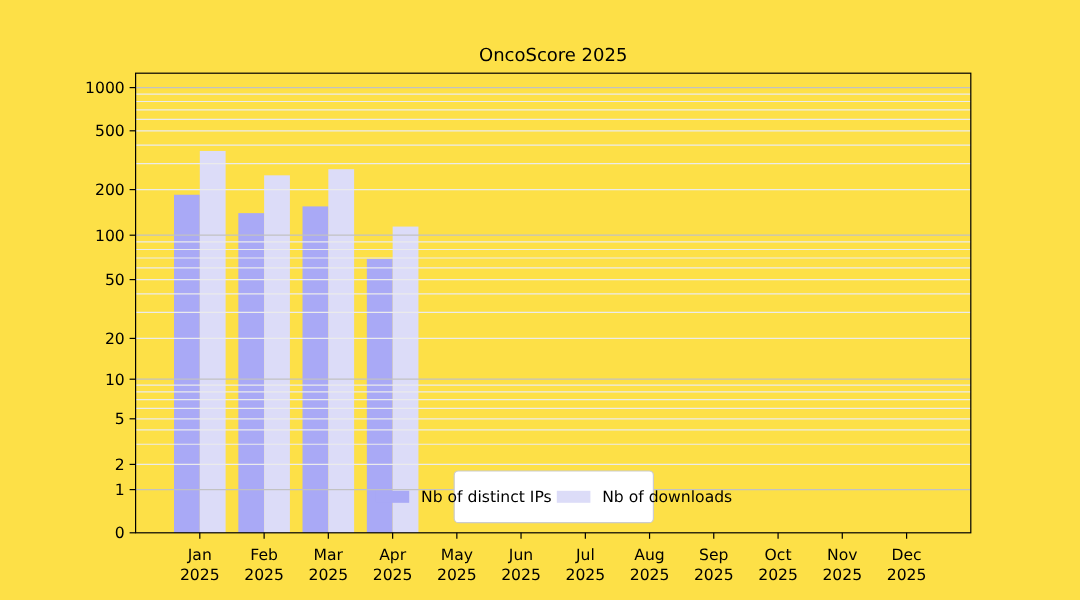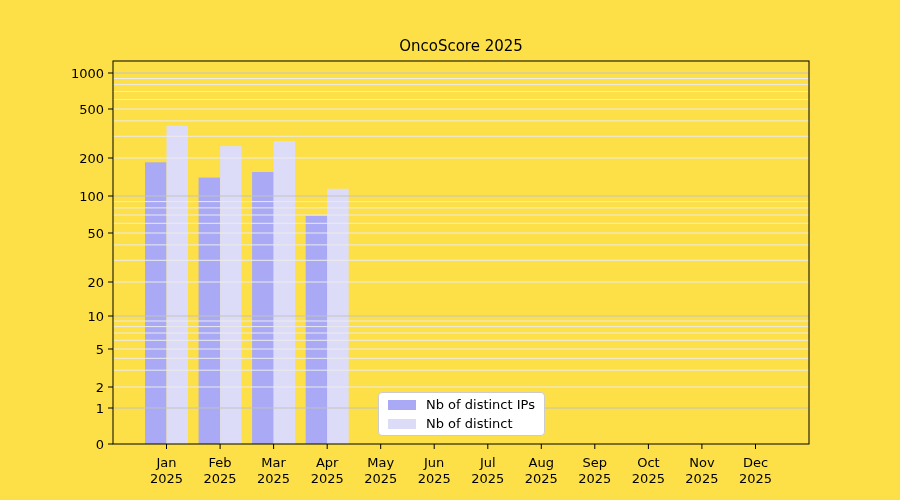--- a/index.html
+++ b/index.html
@@ -8,21 +8,21 @@
     font-family:"DejaVu Sans",sans-serif;overflow:hidden;
   }
   #chart-title{
     position:absolute;left:113px;top:37px;width:696px;
     text-align:center;font-size:15px;color:#000;
   }
   #chart-svg{position:absolute;left:0;top:0;}
   #legend{
     position:absolute;left:378px;top:392px;width:167px;height:44px;
     box-sizing:border-box;background:#ffffff;border:1px solid #cccccc;
-    border-radius:4px;display:flex;flex-direction:column;justify-content:center;
+    border-radius:4px;display:flex;flex-direction:row;justify-content:center;
     gap:4px;padding:4px 9px;z-index:2;
   }
   .legend-row{display:flex;align-items:center;line-height:15px;}
   .swatch{width:28px;height:10px;margin-right:10px;flex:none;}
   .legend-label{font-size:13px;color:#000;white-space:nowrap;}
 </style>
 </head>
 <body>
 
 <div id="figure">
@@ -124,16 +124,16 @@
       <text x="755.5" y="467" text-anchor="middle" font-size="13px" fill="#000000">Dec</text>
       <text x="755.5" y="483" text-anchor="middle" font-size="13px" fill="#000000">2025</text>
     </svg>
   <div id="legend">
     <div class="legend-row">
       <span class="swatch" style="background: rgb(169, 169, 246);"></span>
       <span class="legend-label">Nb of distinct IPs</span>
     </div>
     <div class="legend-row">
       <span class="swatch" style="background: rgb(220, 220, 248);"></span>
-      <span class="legend-label">Nb of distinct</span>
+      <span class="legend-label">Nb of downloads</span>
     </div>
   </div>
 </div>
 
 </body></html>

